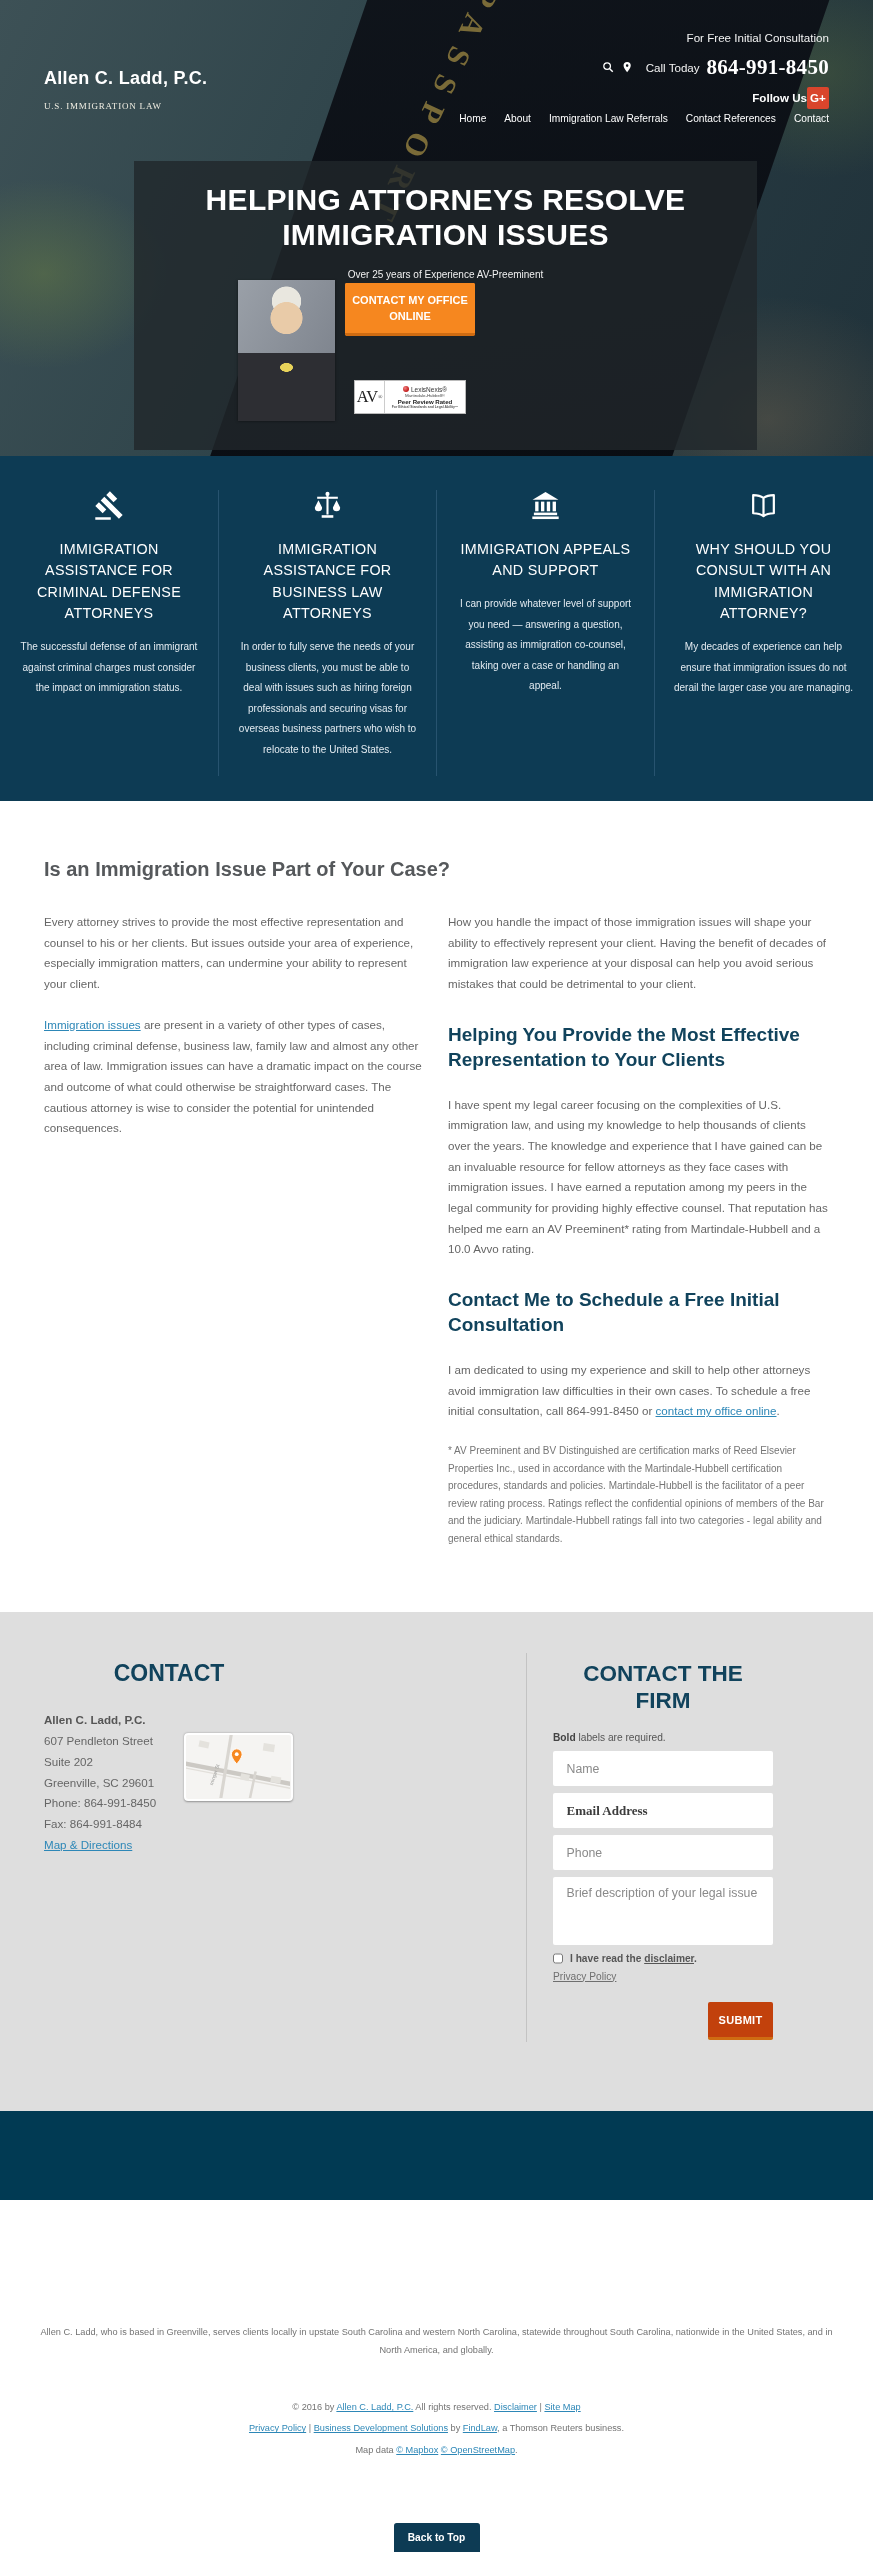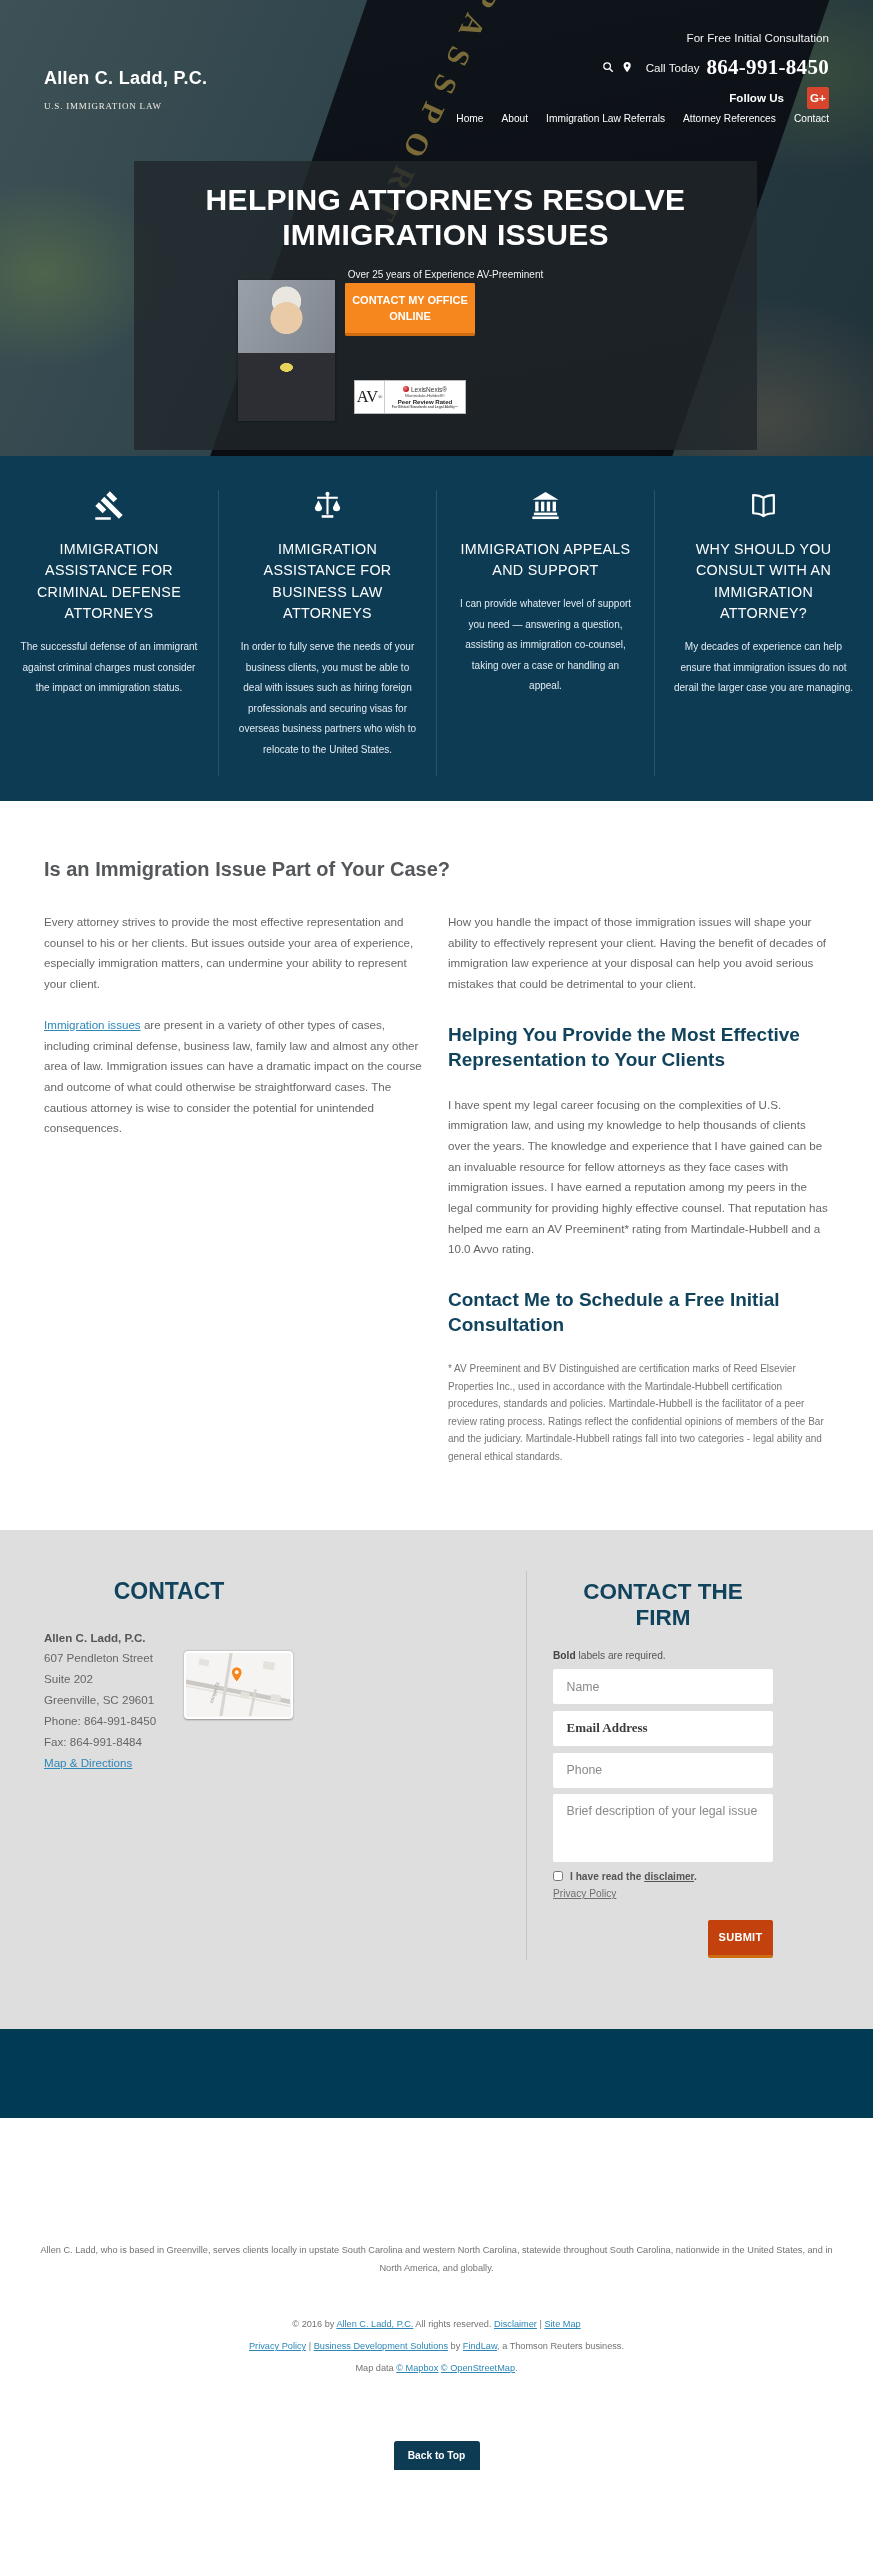--- a/index.html
+++ b/index.html
@@ -22,21 +22,21 @@
     color:#8d7b3e; opacity:.85; white-space:nowrap; }
   .topbar { position:absolute; left:0; top:0; width:100%; height:143px; z-index:3; }
   .logo-name { position:absolute; left:44px; top:68px; font-size:18px; font-weight:bold; color:#fff; letter-spacing:0.3px; }
   .logo-tagline { position:absolute; left:44px; top:101px; font-family:"Liberation Serif",serif; font-size:9px; letter-spacing:0.8px; color:#f1efe4; }
   .top-right { position:absolute; right:44px; top:31px; text-align:right; color:#fff; }
   .consult-note { font-size:11.6px; font-weight:300; color:#f3f3f3; }
   .call-row { margin-top:11px; display:flex; align-items:center; justify-content:flex-end; gap:6.8px; }
   .call-row .icon { width:12.3px; height:12.3px; display:inline-block; }
   .call-today { font-size:11.6px; color:#f3f3f3; margin-left:5.5px; }
   .phone-big { font-family:"Liberation Serif",serif; font-weight:bold; font-size:21px; color:#fff; letter-spacing:0.3px; }
-  .follow-row { margin-top:6.8px; display:flex; align-items:center; justify-content:flex-end; gap:23px; }
+  .follow-row { margin-top:6.8px; display:flex; align-items:center; justify-content:flex-end; gap:0; }
   .follow-label { font-size:11.6px; font-weight:bold; color:#fff; }
   .gplus { width:22px; height:22px; border-radius:2px; background:#d9452c; color:#fff; font-weight:bold; font-size:11.6px;
     display:flex; align-items:center; justify-content:center; }
   .nav { position:absolute; right:44px; top:113px; display:flex; gap:18px; z-index:4; }
   .nav span { font-size:10.2px; color:#fff; cursor:pointer; white-space:nowrap; }
 
   .hero-overlay { position:absolute; left:134px; top:161px; width:623px; height:289px; z-index:2;
     background: rgba(32,39,42,.80); }
   .hero-title { margin-top:20.5px; text-align:center; color:#fff; font-weight:bold; font-size:30px; line-height:1.18; letter-spacing:0.3px; }
   .hero-title span { display:block; }
@@ -153,21 +153,21 @@
       <div class="follow-row">
         <span class="follow-label">Follow Us</span>
         <span class="gplus">G+</span>
       </div>
     </div>
 
     <div class="nav">
       <span>Home</span>
       <span>About</span>
       <span>Immigration Law Referrals</span>
-      <span>Attorney References</span>
+      <span>Contact References</span>
       <span>Contact</span>
     </div>
   </div>
 
   <div class="hero-overlay">
     <div class="hero-title">
       <span>HELPING ATTORNEYS RESOLVE</span>
       <span>IMMIGRATION ISSUES</span>
     </div>
     <div class="hero-sub">Over 25 years of Experience AV-Preeminent</div>
@@ -248,20 +248,21 @@
   <div class="columns">
     <div>
       <p>Every attorney strives to provide the most effective representation and counsel to his or her clients. But issues outside your area of experience, especially immigration matters, can undermine your ability to represent your client.</p>
       <p><a>Immigration issues</a><span> are present in a variety of other types of cases, including criminal defense, business law, family law and almost any other area of law. Immigration issues can have a dramatic impact on the course and outcome of what could otherwise be straightforward cases. The cautious attorney is wise to consider the potential for unintended consequences.</span></p>
     </div>
     <div>
       <p>How you handle the impact of those immigration issues will shape your ability to effectively represent your client. Having the benefit of decades of immigration law experience at your disposal can help you avoid serious mistakes that could be detrimental to your client.</p>
       <h3 class="sub-heading">Helping You Provide the Most Effective Representation to Your Clients</h3>
       <p>I have spent my legal career focusing on the complexities of U.S. immigration law, and using my knowledge to help thousands of clients over the years. The knowledge and experience that I have gained can be an invaluable resource for fellow attorneys as they face cases with immigration issues. I have earned a reputation among my peers in the legal community for providing highly effective counsel. That reputation has helped me earn an AV Preeminent* rating from Martindale-Hubbell and a 10.0 Avvo rating.</p>
       <h3 class="sub-heading">Contact Me to Schedule a Free Initial Consultation</h3>
+      <p><span>I am dedicated to using my experience and skill to help other attorneys avoid immigration law difficulties in their own cases. To schedule a free initial consultation, call 864-991-8450 or </span><a>contact my office online</a><span>.</span></p>
       <p class="fine-print">* AV Preeminent and BV Distinguished are certification marks of Reed Elsevier Properties Inc., used in accordance with the Martindale-Hubbell certification procedures, standards and policies. Martindale-Hubbell is the facilitator of a peer review rating process. Ratings reflect the confidential opinions of members of the Bar and the judiciary. Martindale-Hubbell ratings fall into two categories - legal ability and general ethical standards.</p>
     </div>
   </div>
 </div>
 
 <div id="contact">
   <div class="contact-left">
     <div class="contact-heading">CONTACT</div>
     <div class="address-row">
       <div class="address">

